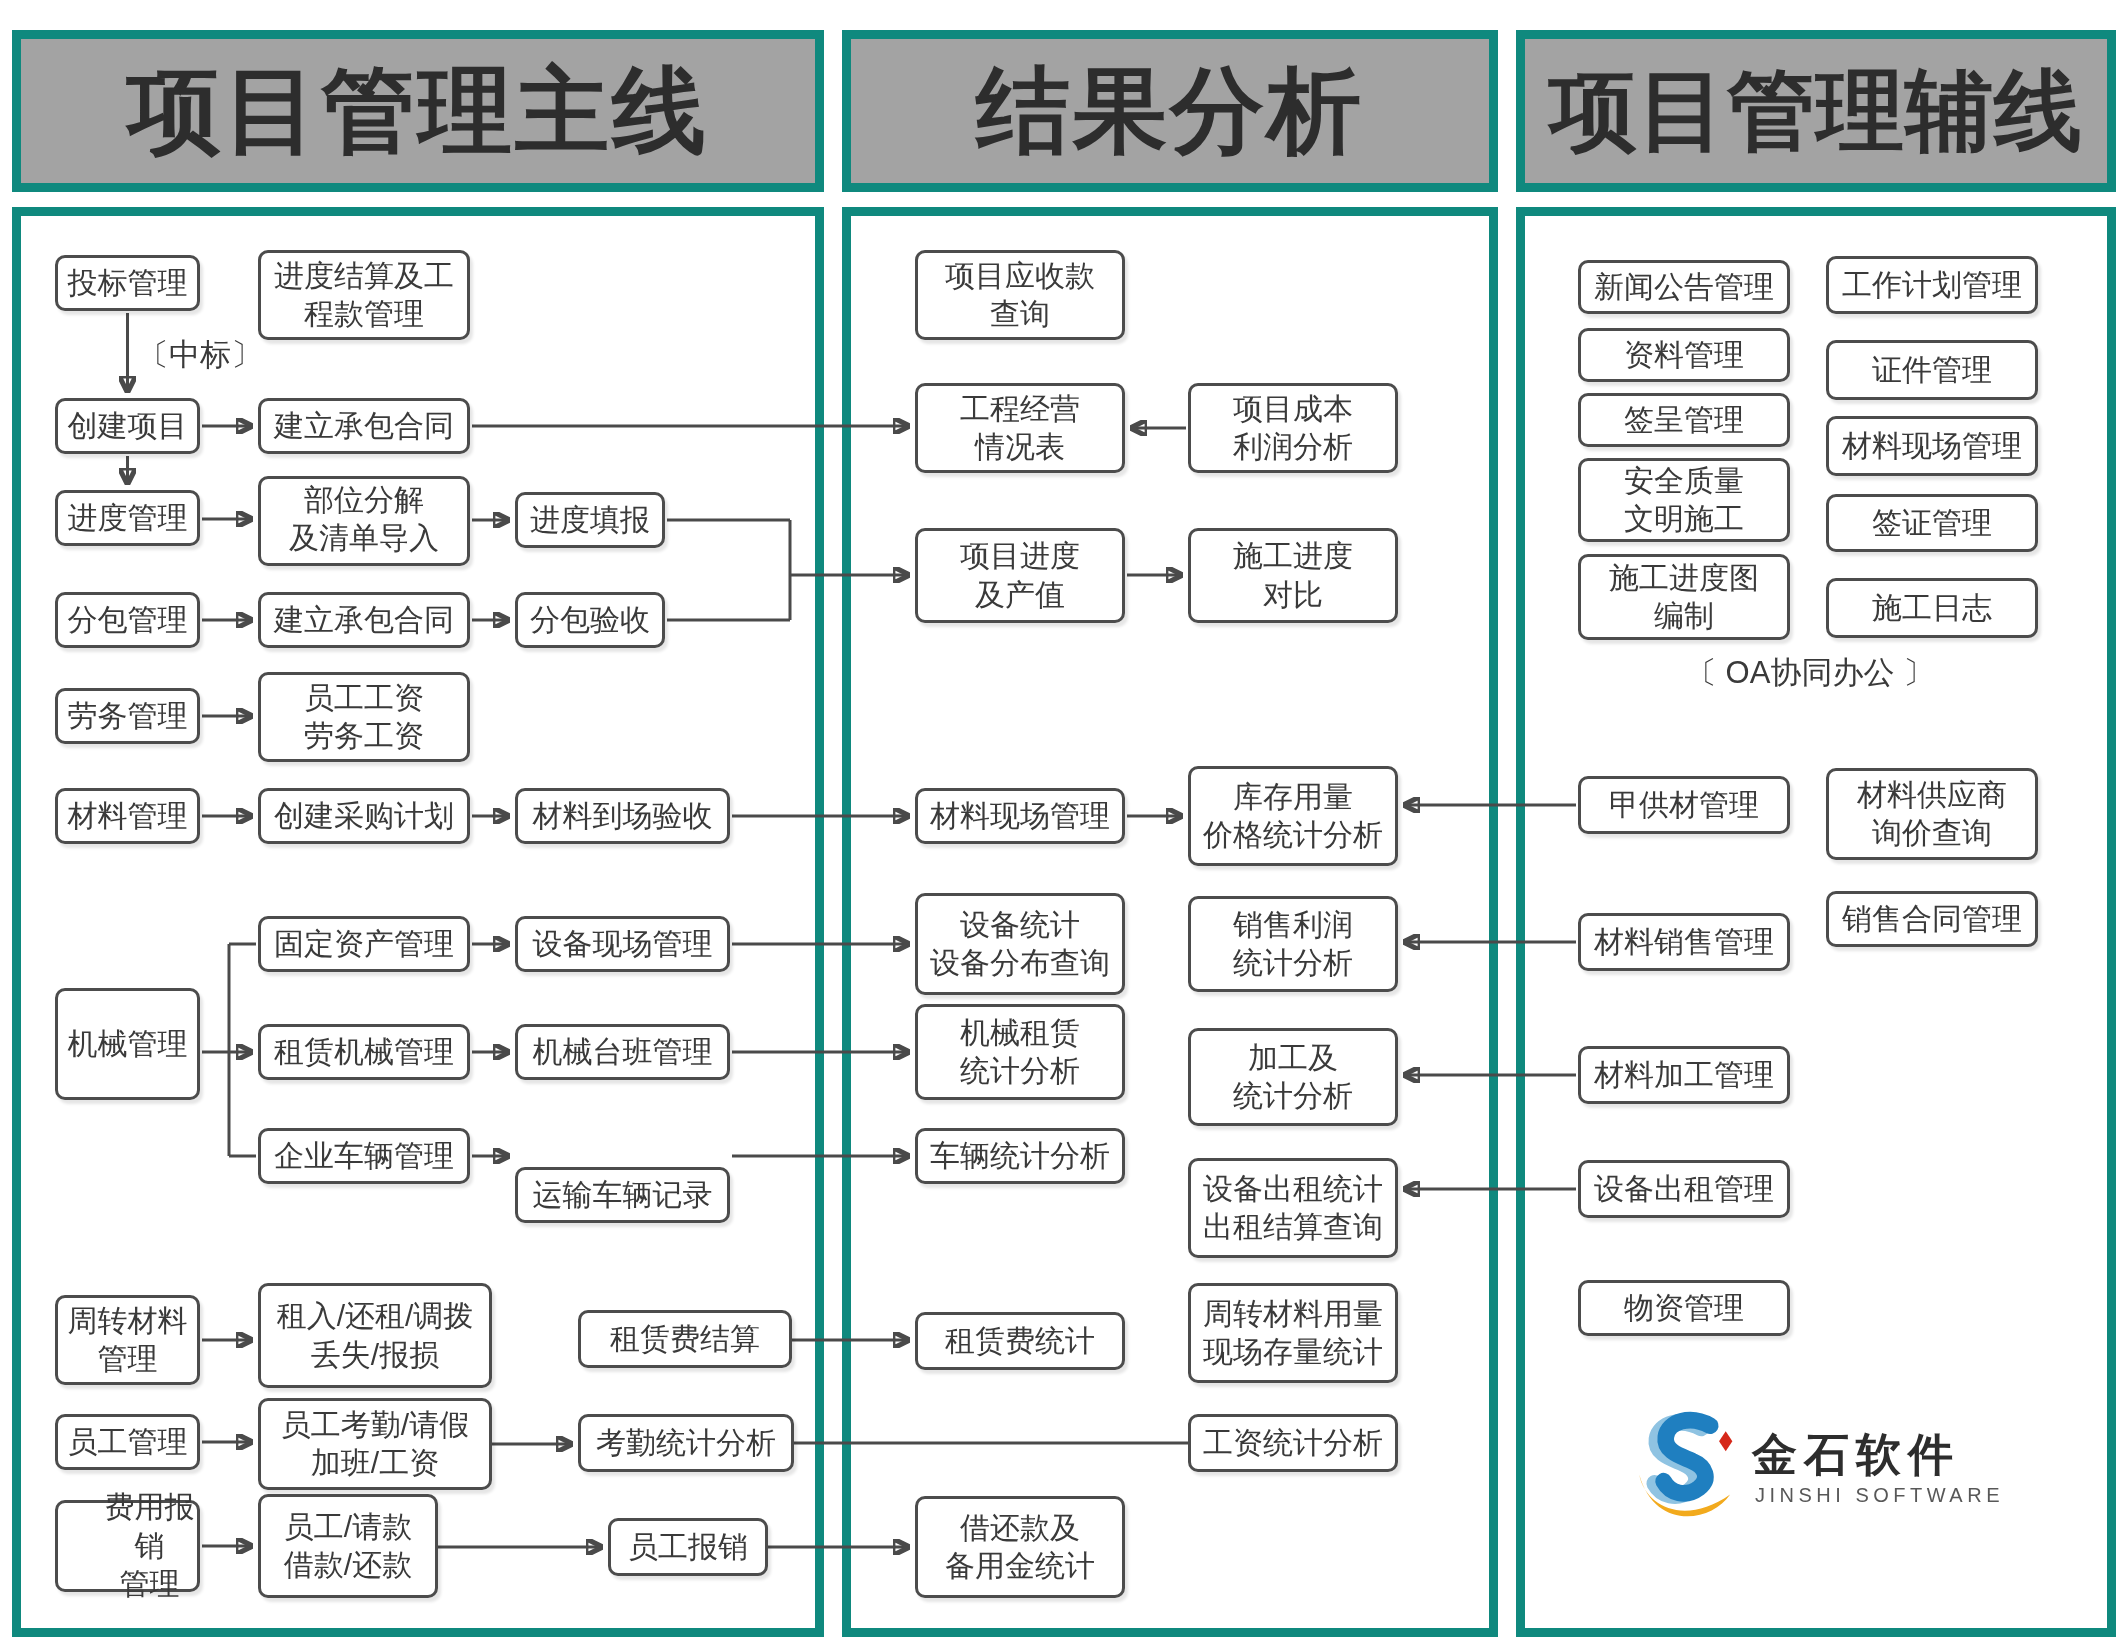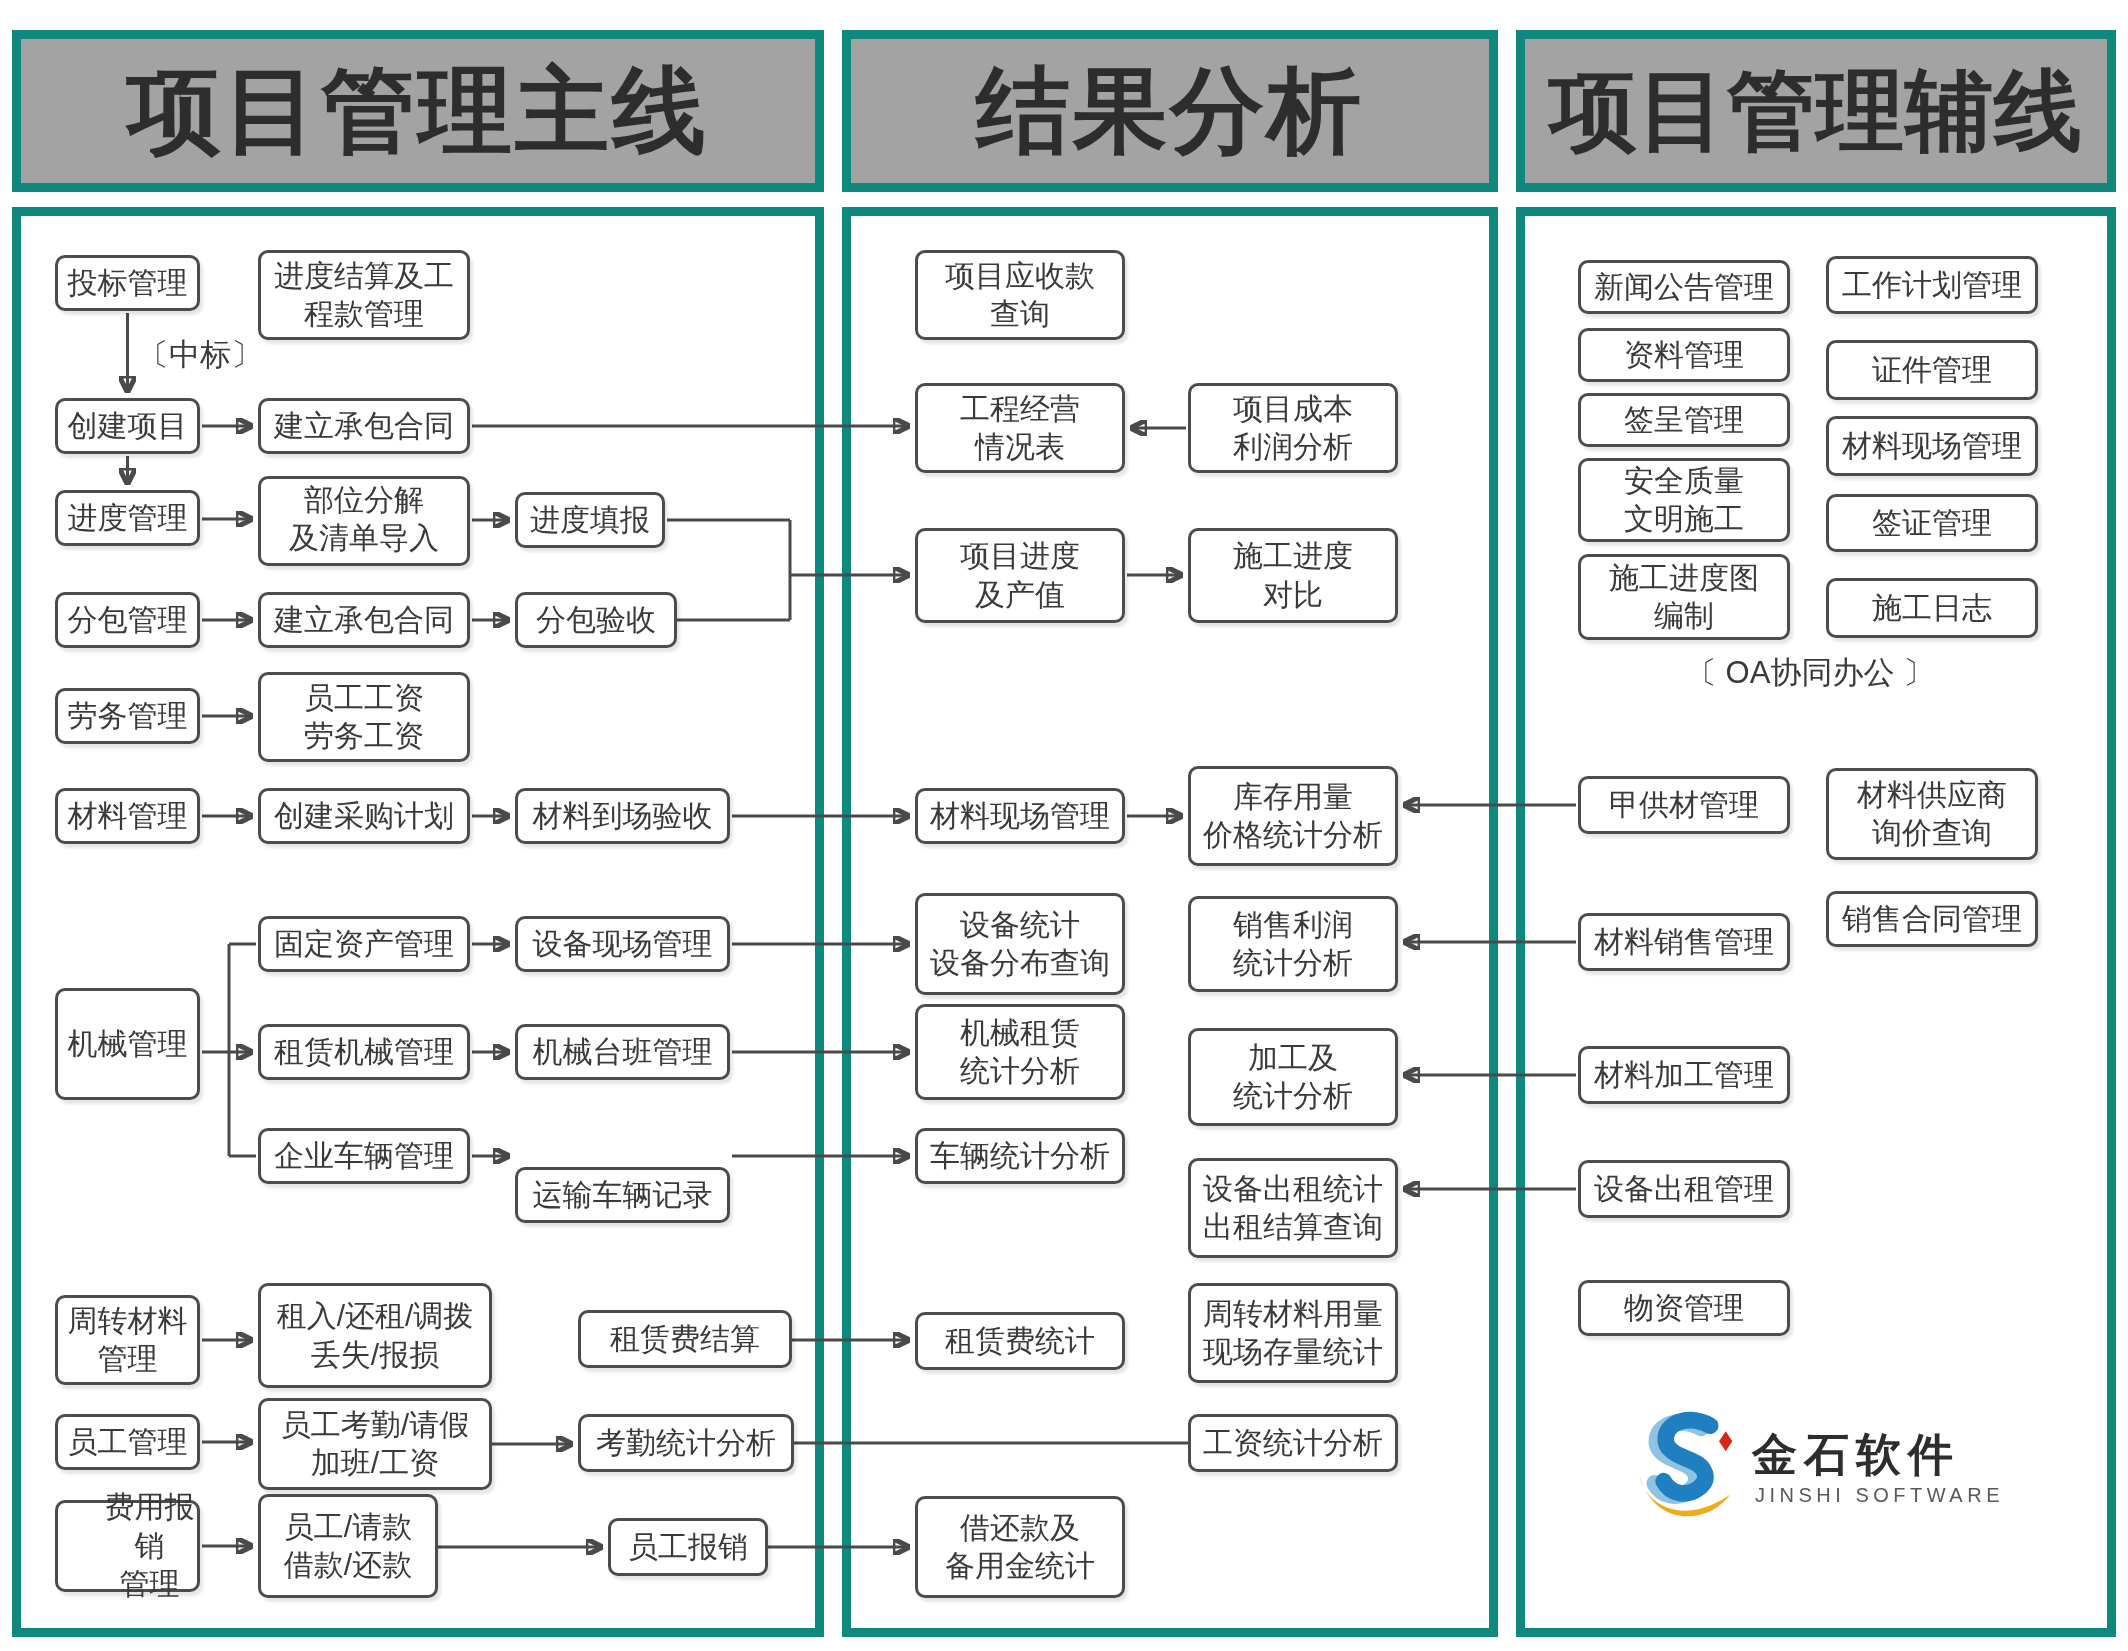--- a/index.html
+++ b/index.html
@@ -95,21 +95,21 @@
 程款管理</div>
   <div class="bracket-label" style="left:138px;top:334px;">〔中标〕</div>
   <div class="node" style="left:55px;top:398px;width:145px;height:56px;">创建项目</div>
   <div class="node" style="left:258px;top:398px;width:212px;height:56px;">建立承包合同</div>
   <div class="node" style="left:55px;top:490px;width:145px;height:56px;">进度管理</div>
   <div class="node" style="left:258px;top:476px;width:212px;height:90px;font-family:Liberation Mono, monospace;">部位分解
 及清单导入</div>
   <div class="node" style="left:515px;top:492px;width:150px;height:56px;">进度填报</div>
   <div class="node" style="left:55px;top:592px;width:145px;height:56px;">分包管理</div>
   <div class="node" style="left:258px;top:592px;width:212px;height:56px;">建立承包合同</div>
-  <div class="node" style="left:515px;top:592px;width:162px;height:56px;">分包验收</div>
+  <div class="node" style="left:515px;top:592px;width:150px;height:56px;">分包验收</div>
   <div class="node" style="left:55px;top:688px;width:145px;height:56px;">劳务管理</div>
   <div class="node" style="left:258px;top:672px;width:212px;height:90px;">员工工资
 劳务工资</div>
   <div class="node" style="left:55px;top:788px;width:145px;height:56px;text-align:center;">材料管理</div>
   <div class="node" style="left:258px;top:788px;width:212px;height:56px;">创建采购计划</div>
   <div class="node" style="left:515px;top:788px;width:215px;height:56px;">材料到场验收</div>
   <div class="node" style="left:258px;top:916px;width:212px;height:56px;">固定资产管理</div>
   <div class="node" style="left:515px;top:916px;width:215px;height:56px;">设备现场管理</div>
   <div class="node" style="left:55px;top:988px;width:145px;height:112px;">机械管理</div>
   <div class="node" style="left:258px;top:1024px;width:212px;height:56px;">租赁机械管理</div>

